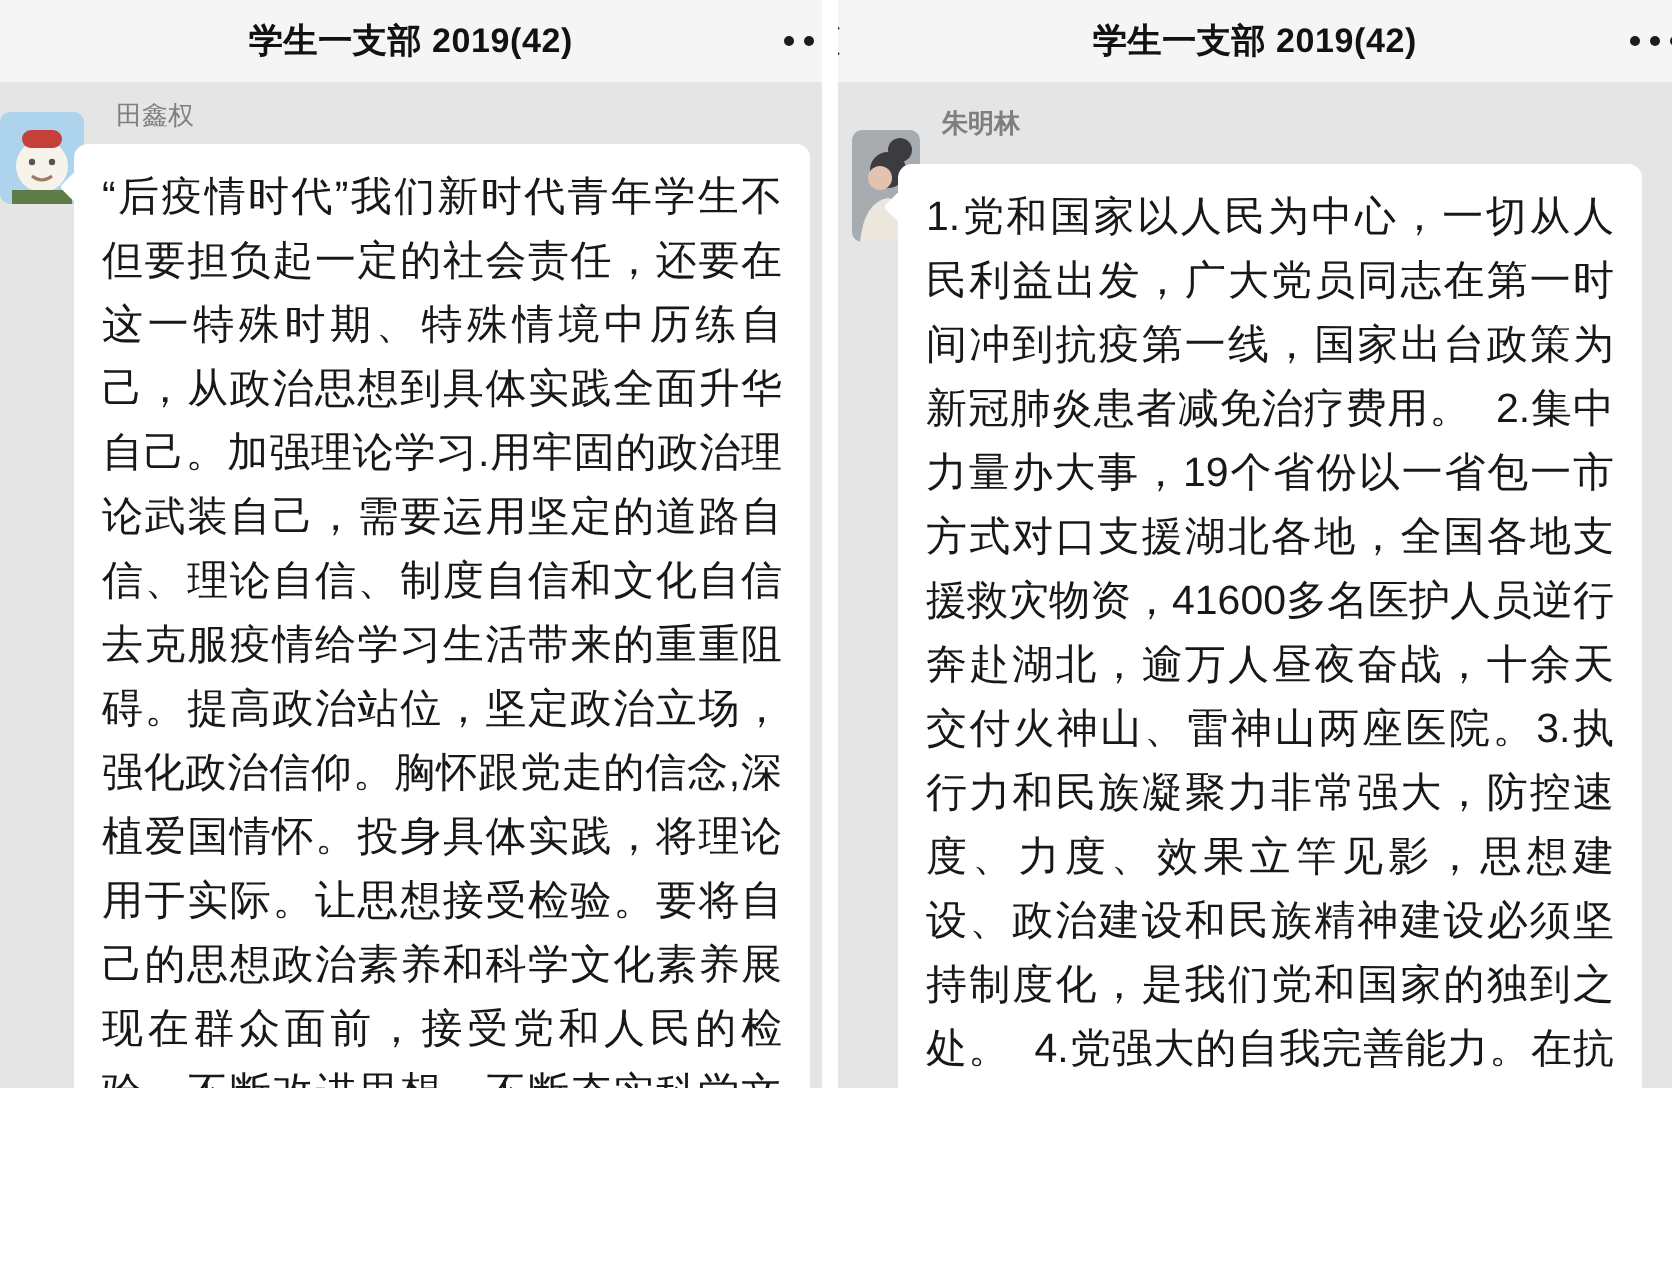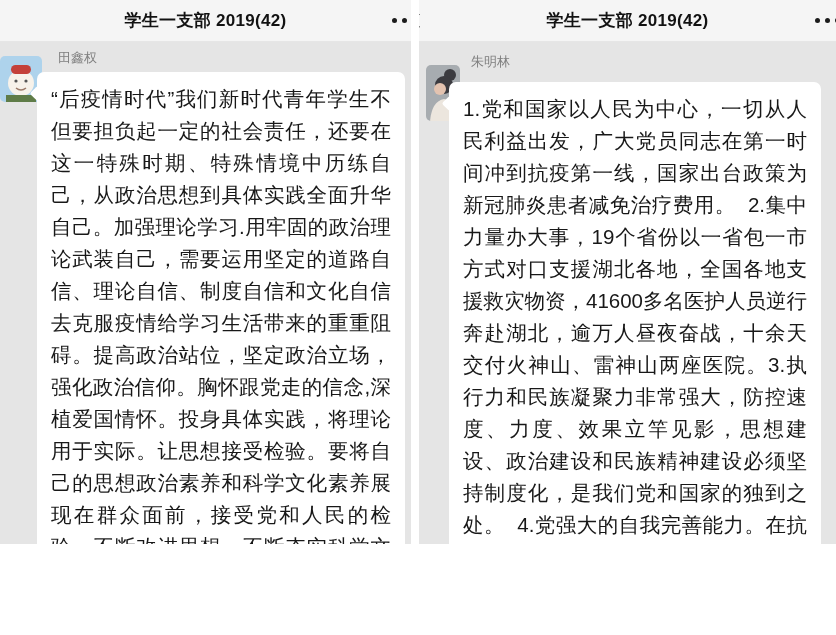--- a/index.html
+++ b/index.html
@@ -115,21 +115,21 @@
   <div class="chat-header">
     <span class="chevron" style="left:-6px; top:15px;"></span>
     <div class="chat-title">学生一支部 2019(42)</div>
     <div class="dots" style="left:396px; top:18px;">
       <span class="dot"></span>
       <span class="dot"></span>
       <span class="dot"></span>
     </div>
   </div>
 
-  <div class="sender-name" style="left:52px; top:53px;">朱明林</div>
+  <div class="sender-name" style="left:52px; top:53px;font-weight:bold;">朱明林</div>
 
   <div class="avatar" style="left:7px; top:65px; width:34px; height:56px;">
     <svg width="34" height="56" viewBox="0 0 34 56">
       <rect width="34" height="56" fill="#a7acb0"></rect>
       <rect width="34" height="22" fill="#999fa" opacity="0"></rect>
       <circle cx="24" cy="10" r="6" fill="#3b3b40"></circle>
       <circle cx="18" cy="20" r="9" fill="#3b3b40"></circle>
       <circle cx="14" cy="24" r="6" fill="#e3c3b0"></circle>
       <path d="M4 56 Q6 36 18 34 Q30 36 32 56 Z" fill="#ece6de"></path>
     </svg>

